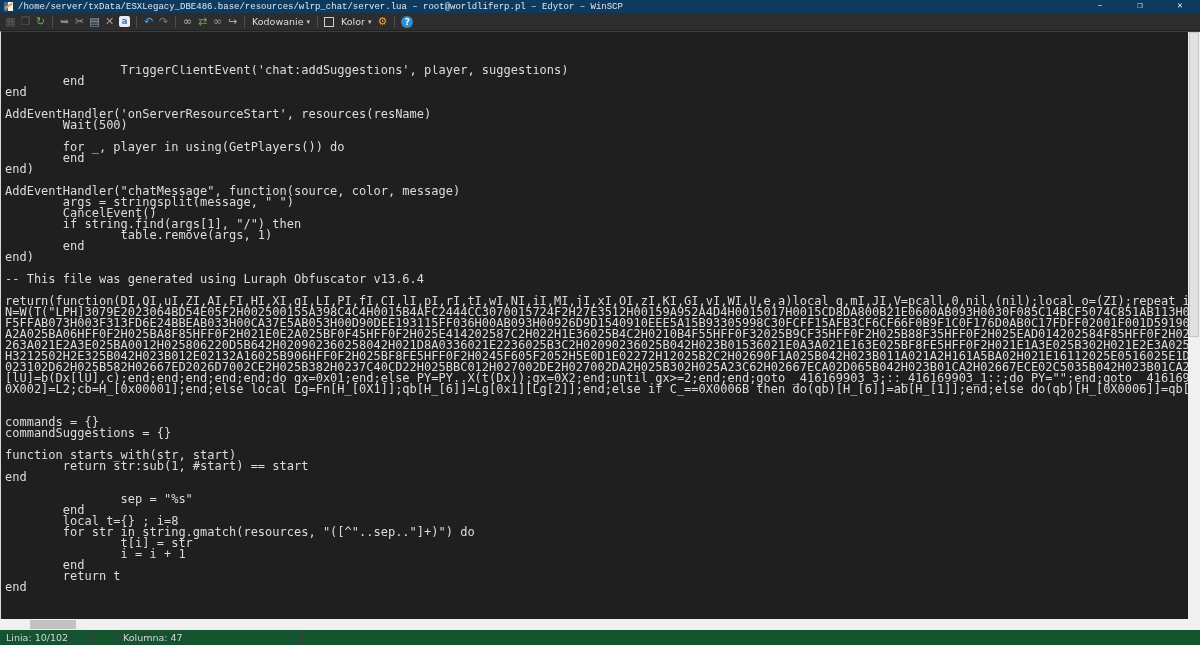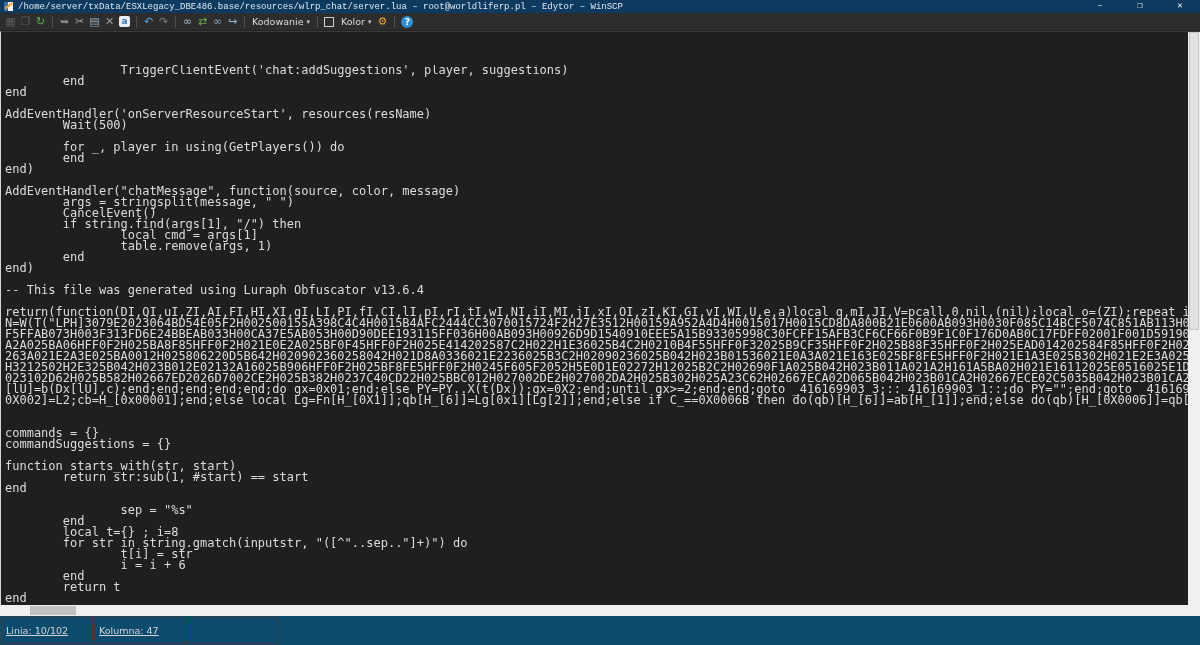--- a/index.html
+++ b/index.html
@@ -30,24 +30,24 @@
   .code{position:absolute;left:4px;top:2px;right:12px;bottom:0;overflow:hidden;font-family:"DejaVu Sans Mono",monospace;font-size:12px;color:#dcdcdc;margin-top:31px;}
   .cl{height:11px;line-height:11px;white-space:pre;}
   .vscroll{position:absolute;top:0;right:0;width:12px;height:100%;background:#f0f0f0;}
   .vthumb{position:absolute;top:0;left:1px;right:1px;height:52%;background:#e1e1e1;border:1px solid #c6c6c6;box-sizing:border-box;}
 
   
   .hscroll{height:11px;background:#f0f0f0;position:relative;flex:0 0 auto;}
   .hthumb{position:absolute;left:30px;top:1px;height:9px;width:46px;background:#c2c2c2;}
 
   
-  .statusbar{height:29px;background:#0c4a6e;display:flex;align-items:stretch;font-size:9.5px;color:#d6d6d6;flex:0 0 auto;text-decoration:underline;}
+  .statusbar{height:15px;background:#14532d;display:flex;align-items:stretch;font-size:9.5px;color:#d6d6d6;flex:0 0 auto;}
   .sbseg{border:1px solid #3d3d3d;margin:1px 1px 1px 0;padding:0 4px;display:flex;align-items:center;overflow:hidden;white-space:nowrap;box-sizing:border-box;flex:0 0 auto;}
   .sbseg:first-child{margin-left:1px;}
-  .w1{width:92px;}.w2{width:92px;}.w3{width:92px;}.w4{width:267px;}
+  .w1{width:92px;}.w2{width:92px;margin-left:24px;}.w3{width:92px;}.w4{width:267px;}
   .sbrest{flex:1 1 auto;}
 </style>
 </head>
 <body>
 
 <div class="window">
 
   <div class="titlebar">
     <span class="app-icon"></span>
     <span class="wtitle">/home/server/txData/ESXLegacy_DBE486.base/resources/wlrp_chat/server.lua – root@worldliferp.pl – Edytor – WinSCP</span>
@@ -104,21 +104,20 @@
         <div class="cl">        Wait(500)</div>
         <div class="cl"></div>
         <div class="cl">        for _, player in using(GetPlayers()) do</div>
         <div class="cl">        end</div>
         <div class="cl">end)</div>
         <div class="cl"></div>
         <div class="cl">AddEventHandler("chatMessage", function(source, color, message)</div>
         <div class="cl">        args = stringsplit(message, " ")</div>
         <div class="cl">        CancelEvent()</div>
         <div class="cl">        if string.find(args[1], "/") then</div>
-        <div class="cl">                local cmd = args[1]</div>
         <div class="cl">                table.remove(args, 1)</div>
         <div class="cl">        end</div>
         <div class="cl">end)</div>
         <div class="cl"></div>
         <div class="cl">-- This file was generated using Luraph Obfuscator v13.6.4</div>
         <div class="cl"></div>
         <div class="cl">return(function(DI,QI,uI,ZI,AI,FI,HI,XI,gI,LI,PI,fI,CI,lI,pI,rI,tI,wI,NI,iI,MI,jI,xI,OI,zI,KI,GI,vI,WI,U,e,a)local q,mI,JI,V=pcall,0,nil,(nil);local o=(ZI);repeat if mI~=0 then JI=function(...)do return(...)();end;end;do mI=0x00001;end;e</div>
         <div class="cl">N=W(T("LPH]3079E2023064BD54E05F2H002500155A398C4C4H0015B4AFC2444CC3070015724F2H27E3512H00159A952A4D4H0015017H0015CD8DA800B21E0600AB093H0030F085C14BCF5074C851AB113H0055DFC81244EC541424E19DE4C6B5849D2115067H0015BE40BC712A4CF6FFAB093H00668B</div>
         <div class="cl">F5FFAB073H003F313FD6E24BBEAB033H00CA37E5AB053H00D90DEE193115FF036H00AB093H00926D9D1540910EEE5A15B93305998C30FCFF15AFB3CF6CF66F0B9F1C0F176D0AB0C17FDFF02001F001D59190100FDA7479E2C0049199AE8580284E13A184H00B1EA2H005BB0072H02105C42025B8C06</div>
         <div class="cl">A2A025BA06HFF0F2H025BA8F85HFF0F2H021E0E2A025BF0F45HFF0F2H025E414202587C2H022H1E36025B4C2H0210B4F55HFF0F32025B9CF35HFF0F2H025B88F35HFF0F2H025EAD014202584F85HFF0F2H02105C42025B8C062H024A2H323D37CCF75HFF0F32025B382H0269023E02662H3E8D017002B19D</div>
@@ -132,23 +131,23 @@
         <div class="cl">commands = {}</div>
         <div class="cl">commandSuggestions = {}</div>
         <div class="cl"></div>
         <div class="cl">function starts_with(str, start)</div>
         <div class="cl">        return str:sub(1, #start) == start</div>
         <div class="cl">end</div>
         <div class="cl"></div>
         <div class="cl">                sep = "%s"</div>
         <div class="cl">        end</div>
         <div class="cl">        local t={} ; i=8</div>
-        <div class="cl">        for str in string.gmatch(inputstr, "([^"..sep.."]+)") do</div>
+        <div class="cl">        for str in string.gmatch(resources, "([^"..sep.."]+)") do</div>
         <div class="cl">                t[i] = str</div>
-        <div class="cl">                i = i + 6</div>
+        <div class="cl">                i = i + 1</div>
         <div class="cl">        end</div>
         <div class="cl">        return t</div>
         <div class="cl">end</div>
       </div>
     <div class="vscroll">
       <div class="vthumb"></div>
     </div>
   </div>
 
   <div class="hscroll">

